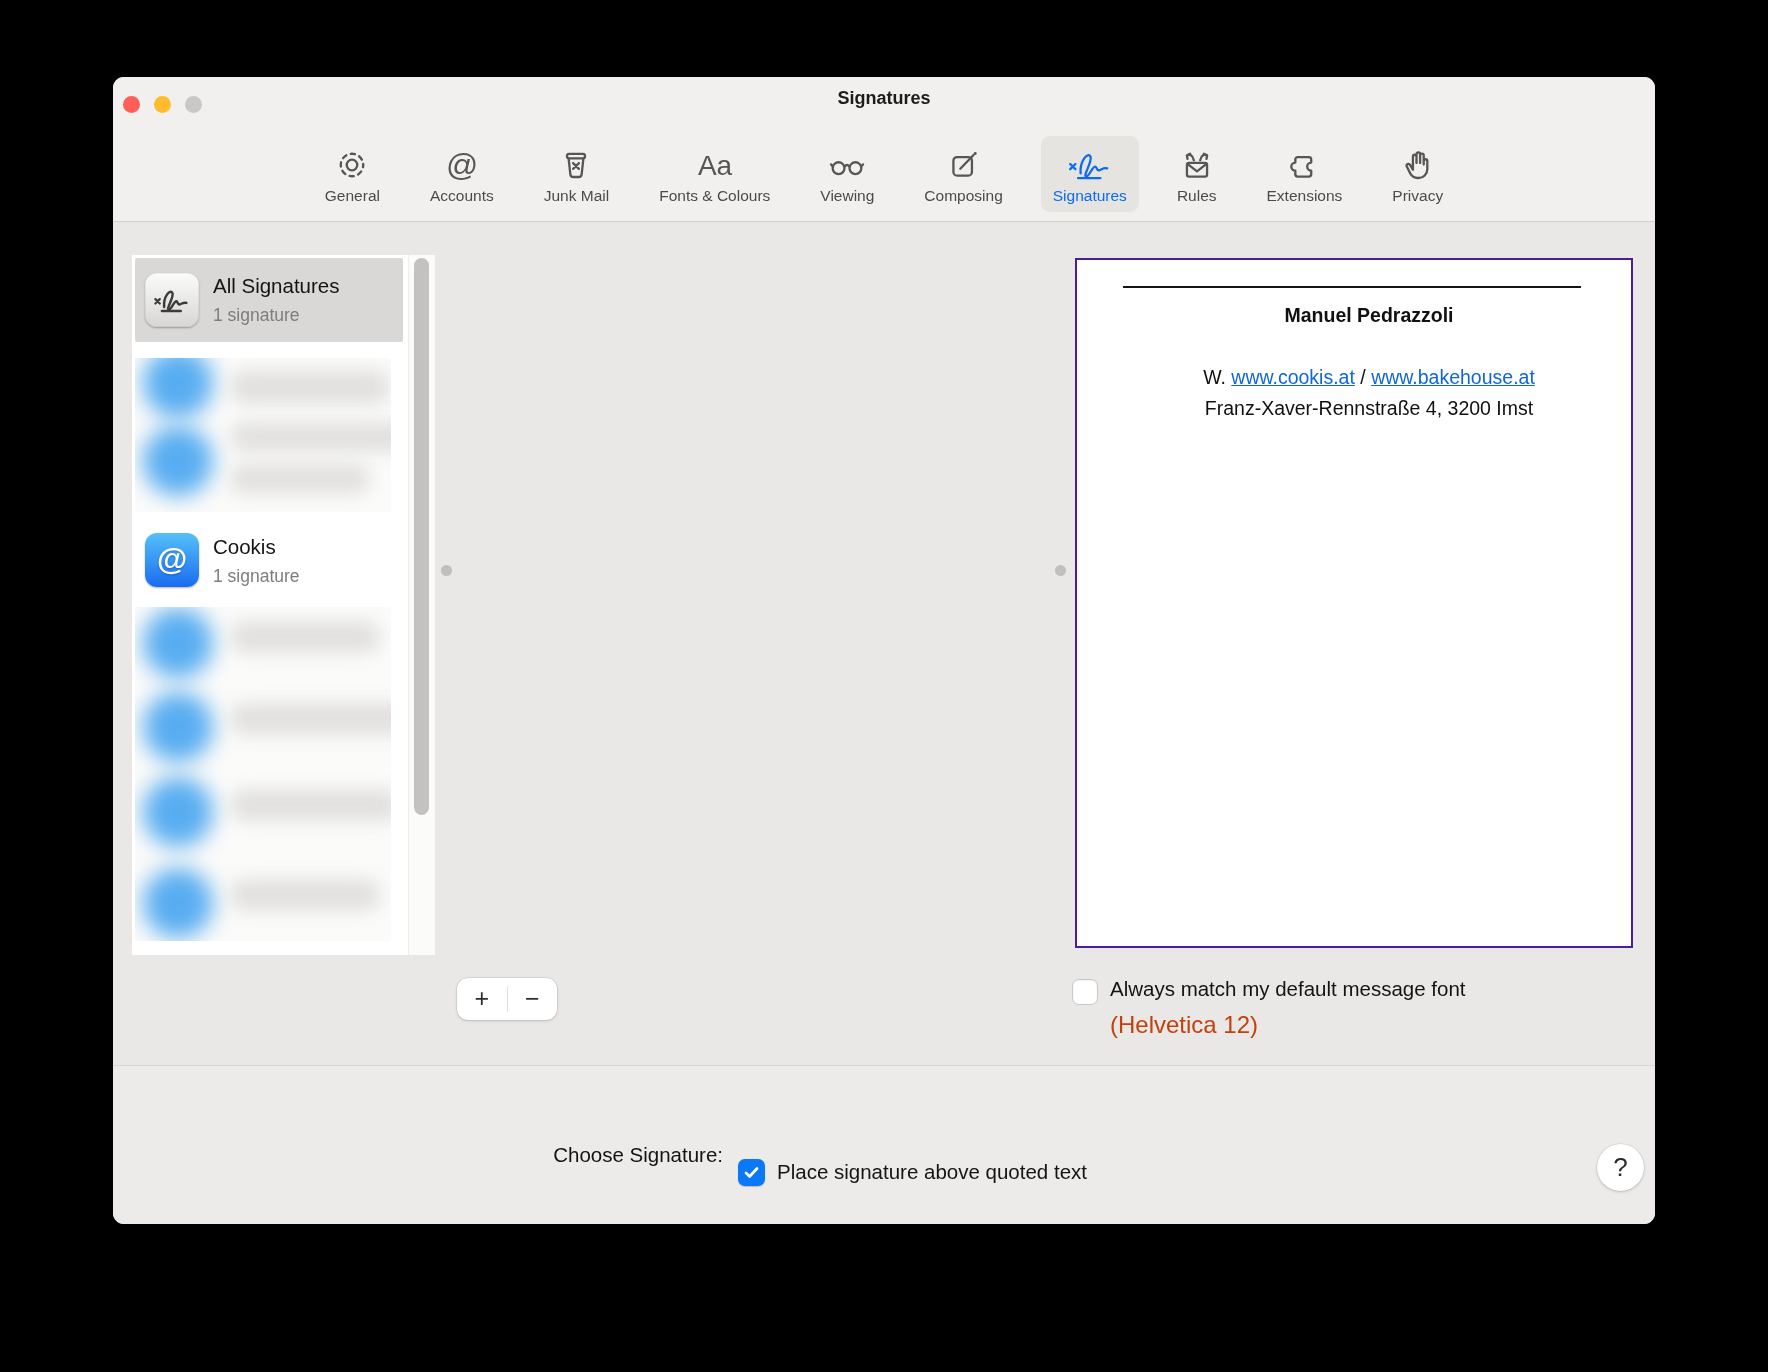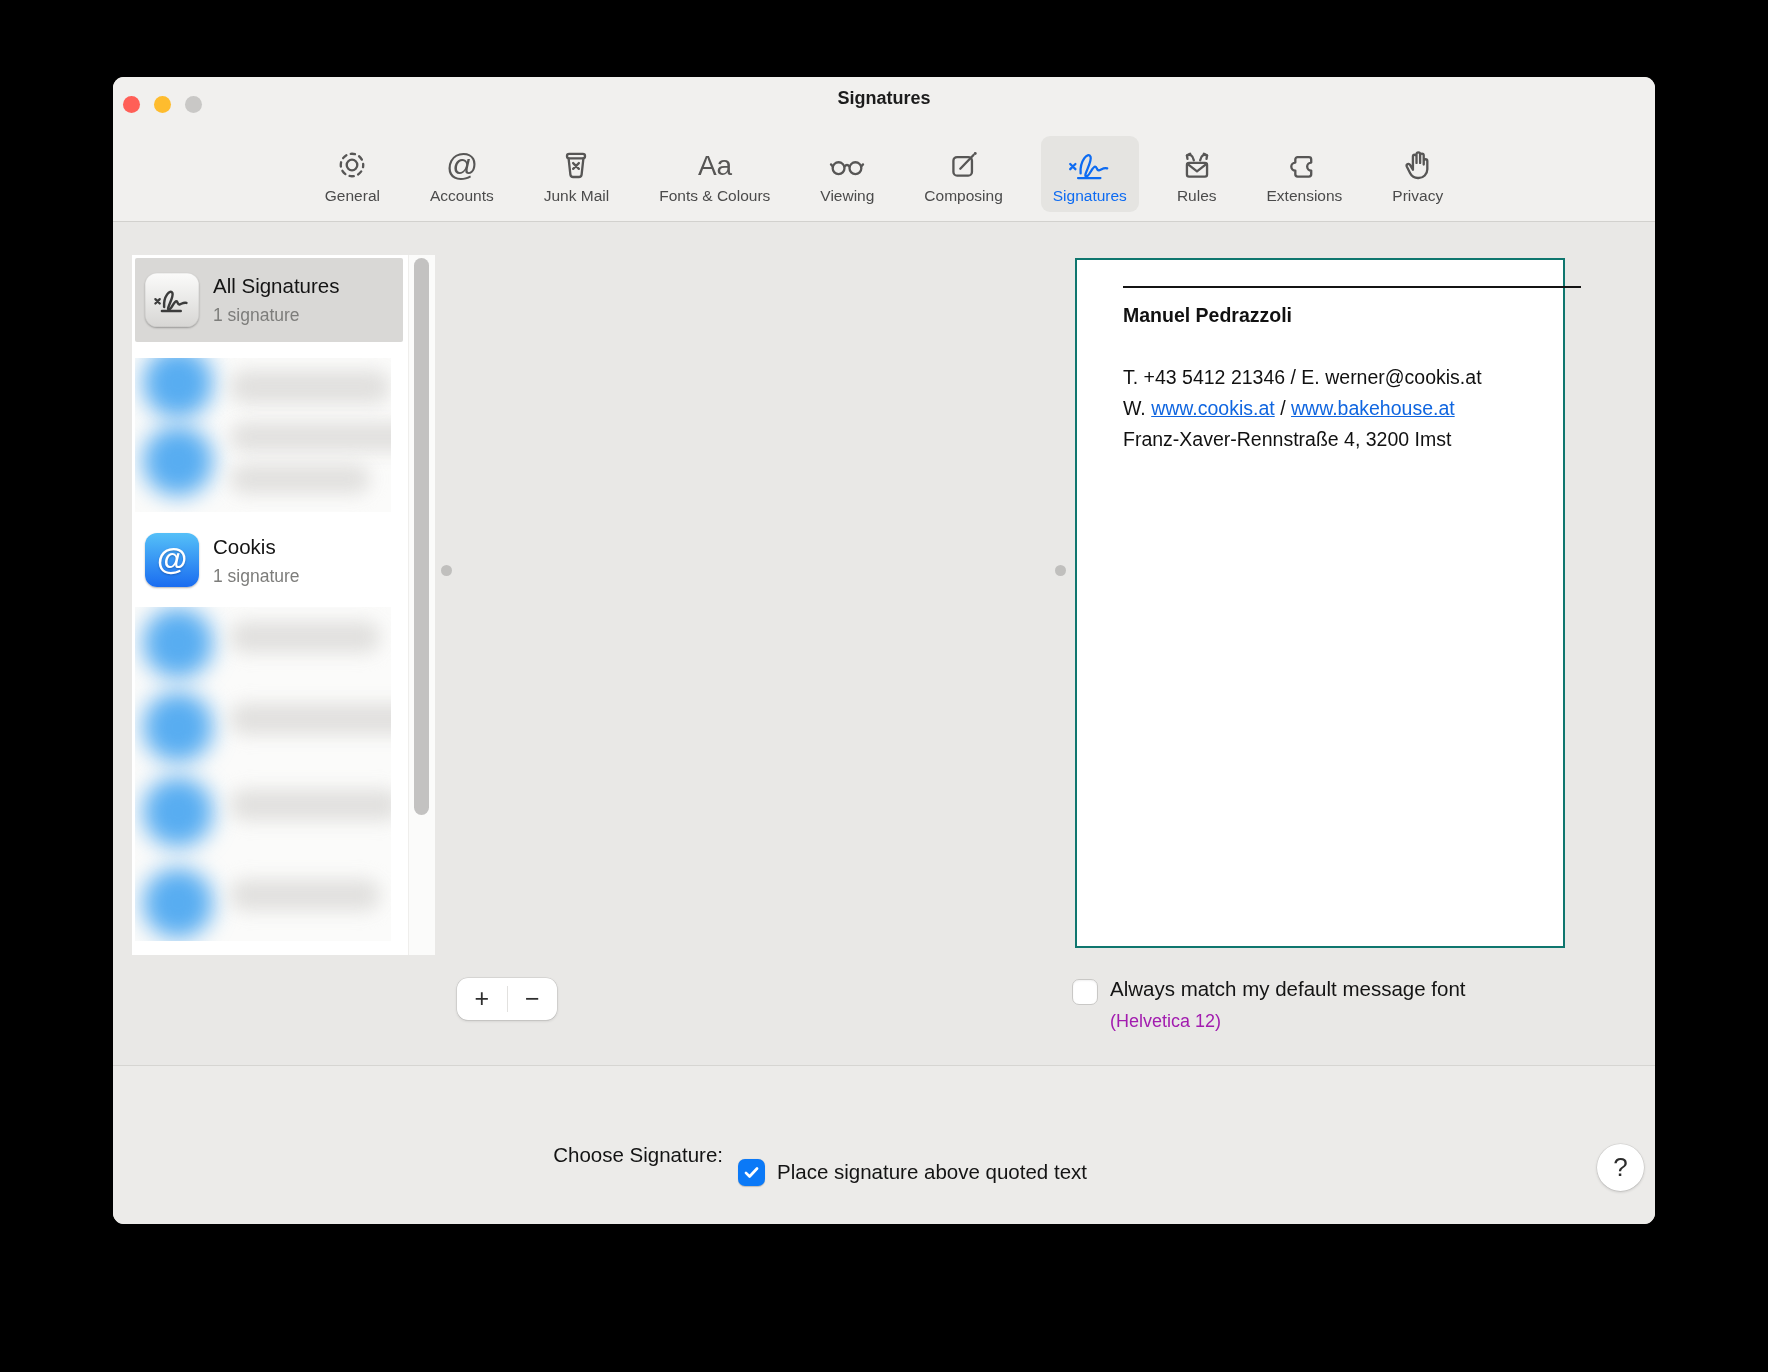--- a/index.html
+++ b/index.html
@@ -59,34 +59,34 @@
   .splitdot{position:absolute;width:11px;height:11px;border-radius:50%;background:#b5b4b3;opacity:.8;}
   .dot-left{left:328px;top:343px;}
   .dot-right{left:942px;top:343px;}
 
   
   .pm-pill{position:absolute;left:344px;top:756px;width:100px;height:42px;background:#fff;border-radius:11px;box-shadow:0 0 0 .5px rgba(0,0,0,.12),0 1px 3px rgba(0,0,0,.15);display:flex;}
   .pm-btn{width:50px;text-align:center;font-size:25px;color:#2e2e2e;line-height:40px;}
   .pm-div{width:1px;height:26px;margin-top:8px;background:#e2e1df;}
 
   
-  .preview-panel{position:absolute;left:962px;top:36px;width:490px;height:690px;background:#fff;border:2px solid #0f766e;}
+  .preview-panel{position:absolute;left:962px;top:36px;width:558px;height:690px;background:#fff;border:2px solid #4c1d95;text-align:center;}
   .sig-divider{position:absolute;left:46px;top:26px;width:458px;border-top:2.5px solid #141414;}
   .preview-text{position:absolute;left:46px;top:40px;right:16px;font-size:19.5px;line-height:31px;color:#111;}
   .pline{min-height:31px;white-space:nowrap;}
   .pname{font-weight:bold;}
   .plink{color:var(--link);text-decoration:underline;}
 
   
   .cb{border-radius:7px;}
   .cb-off{width:26px;height:26px;background:#fff;border:1px solid #c9c8c6;box-shadow:inset 0 1px 2px rgba(0,0,0,.06);}
   .cb-on{width:27px;height:27px;background:var(--checkbox-on);box-shadow:0 .5px 1px rgba(0,0,0,.2);display:flex;align-items:center;justify-content:center;}
   .matchfont-box{position:absolute;left:959px;top:757px;}
   .matchfont-label{position:absolute;left:997px;top:755px;font-size:20.5px;color:#141414;}
-  .matchfont-sub{position:absolute;left:997px;top:789px;font-size:18px;color:#a21caf;}
+  .matchfont-sub{position:absolute;left:997px;top:789px;font-size:24px;color:#c2410c;}
 
   
   .bottom-bar{position:absolute;left:0;top:988px;width:100%;height:159px;background:#ecebe9;border-top:1px solid #d6d5d2;}
   .choose-label{position:absolute;left:260px;top:41px;width:350px;text-align:right;font-size:20.5px;color:#141414;margin-top:36px;}
   .dropdown{position:absolute;left:624px;top:32px;width:251px;height:42px;background:#f5f4f2;border:1px solid #dbdad8;border-radius:10px;}
   .dd-value{position:absolute;left:20px;top:8px;font-size:20.5px;color:#ababa9;}
   .dd-chevrons{position:absolute;right:13px;top:10px;}
   .place-box{position:absolute;left:625px;top:93px;}
   .place-label{position:absolute;left:664px;top:94px;font-size:20.5px;color:#141414;}
   .help-btn{position:absolute;left:1484px;top:78px;width:47px;height:47px;border-radius:50%;background:#fff;box-shadow:0 0 0 .5px rgba(0,0,0,.1),0 1px 3px rgba(0,0,0,.18);text-align:center;line-height:47px;font-size:26px;color:#2c2c2c;}
@@ -267,21 +267,20 @@
       <div class="pm-btn">+</div>
       <div class="pm-div"></div>
       <div class="pm-btn">−</div>
     </div>
 
     <div class="preview-panel">
       <div class="sig-divider"></div>
       <div class="preview-text">
         <div class="pline pname">Manuel Pedrazzoli</div>
         <div class="pline"></div>
-        <div class="pline">T. +43 5412 21346 / E. werner@cookis.at</div>
         <div class="pline"><span>W. </span><span class="plink">www.cookis.at</span><span> / </span><span class="plink">www.bakehouse.at</span></div>
         <div class="pline">Franz-Xaver-Rennstraße 4, 3200 Imst</div>
       </div>
     </div>
 
     <div class="cb cb-off matchfont-box"></div>
     <div class="matchfont-label">Always match my default message font</div>
     <div class="matchfont-sub">(Helvetica 12)</div>
   </div>
 

